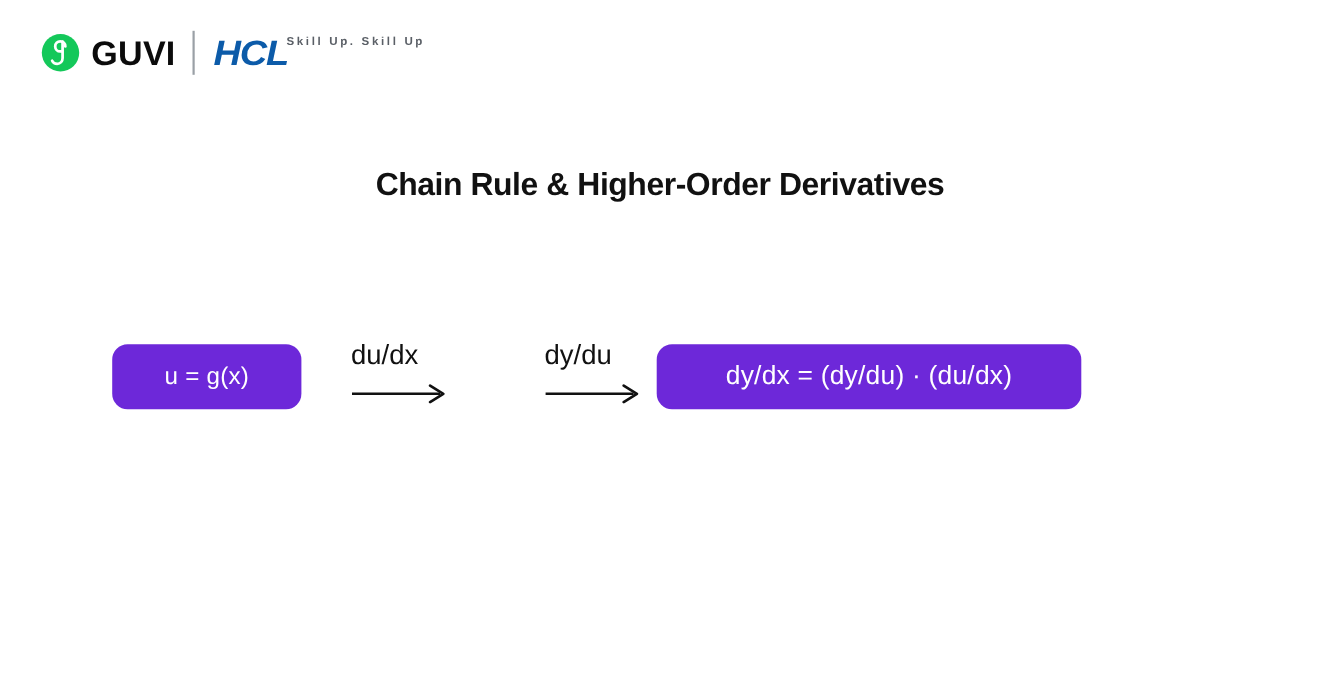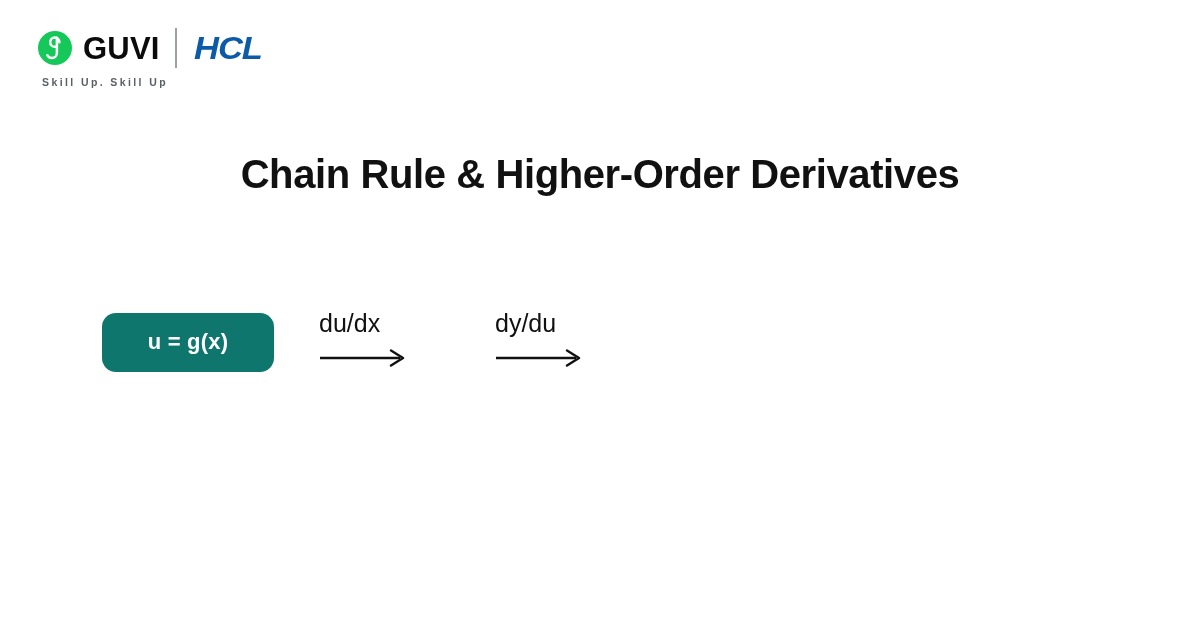--- a/index.html
+++ b/index.html
@@ -15,21 +15,21 @@
     overflow: hidden;
     position: relative;
   }
 
   
   .brand-header {
     position: absolute;
     left: 38px;
     top: 26px;
     display: flex;
-    flex-direction: column;
+    flex-direction: row;
     align-items: flex-start;
   }
   .brand-row {
     display: flex;
     align-items: center;
     height: 44px;
   }
   .guvi-mark {
     width: 34px;
     height: 34px;
@@ -76,42 +76,42 @@
     letter-spacing: 2.4px;
   }
 
   
   .page-title {
     position: absolute;
     left: 0;
     top: 152px;
     width: 1200px;
     text-align: center;
-    font-size: 40px;
+    font-size: 29px;
     font-weight: bold;
     color: #111111;
     letter-spacing: -0.4px;
   }
 
   
   .flow {
     position: absolute;
     left: 102px;
     top: 292px;
     width: 1000px;
     height: 100px;
     display: flex;
     align-items: center;
   }
   .flow-box {
-    background: #0f766e;
+    background: #6d28d9;
     color: #ffffff;
     border-radius: 14px;
     font-size: 22px;
-    font-weight: bold;
+    font-weight: normal;
     display: flex;
     align-items: center;
     justify-content: center;
     height: 59px;
     box-sizing: border-box;
     white-space: nowrap;
     letter-spacing: 0.2px;
   }
   .box-1 { width: 172px; }
   .box-2 { width: 171px; }
@@ -195,13 +195,14 @@
   <div class="flow-arrow">
     <span class="arrow-label">dy/du</span>
     <svg class="arrow-glyph" viewBox="0 0 88 18">
       <line x1="1" y1="9" x2="81" y2="9" stroke="#111111" stroke-width="2.4"></line>
       <polyline points="72,1.5 84,9 72,16.5" fill="none" stroke="#111111" stroke-width="2.4" stroke-linecap="round" stroke-linejoin="round"></polyline>
     </svg>
   </div>
 
   <span class="spacer-d"></span>
 
+  <div class="flow-box box-3">dy/dx = (dy/du) · (du/dx)</div>
 </div>
 
 </body></html>

